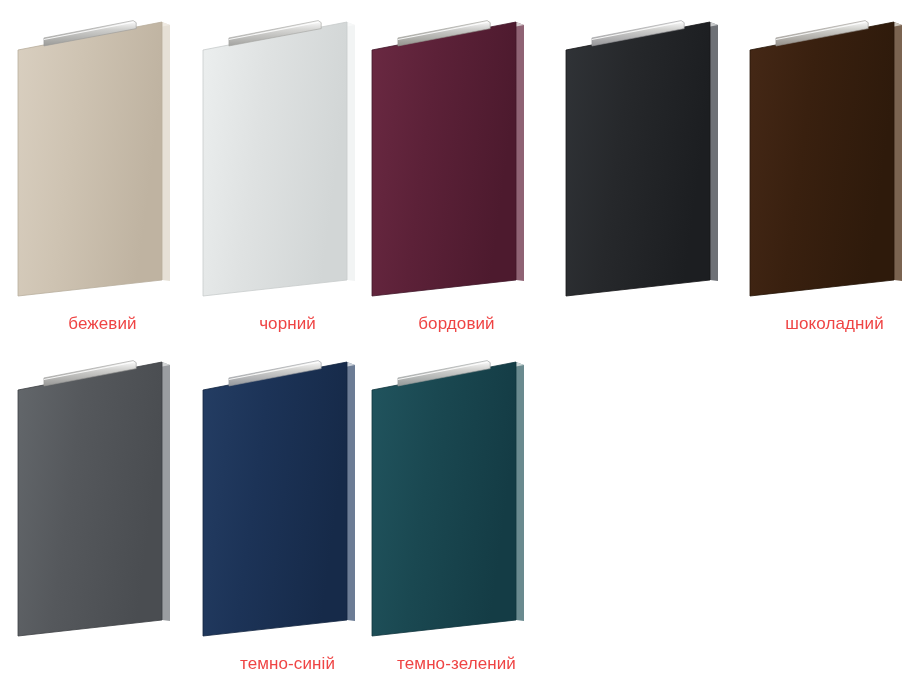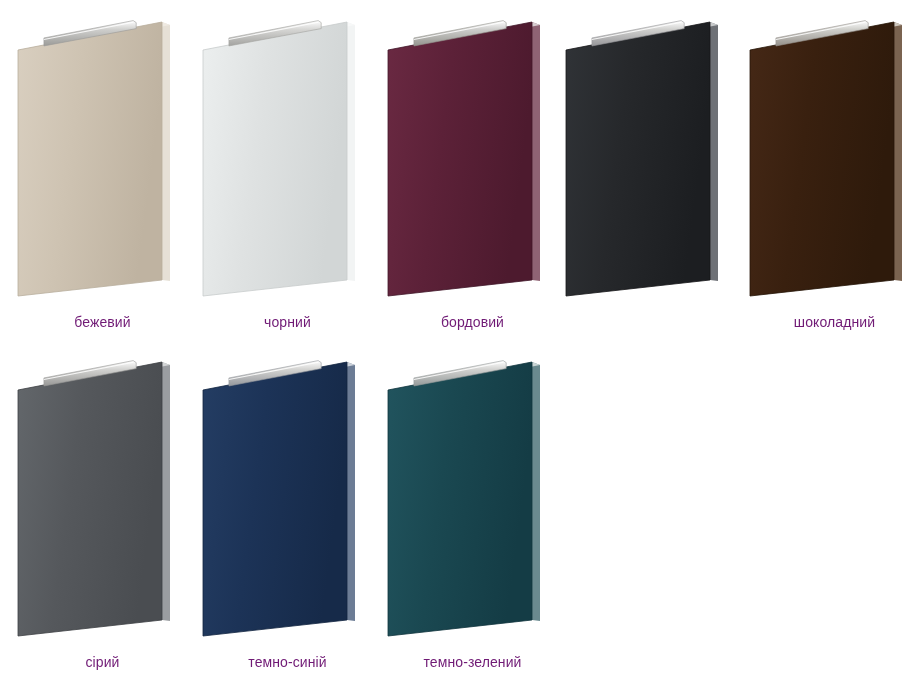--- a/index.html
+++ b/index.html
@@ -29,35 +29,35 @@
     left:0;top:0;
     width:185px;
     height:300px;
     display:block;
   }
   .swatch-label{
     position:absolute;
     left:0;
     width:185px;
     text-align:center;
-    font-size:14px;
-    color:#701a75;
+    font-size:17px;
+    color:#ef4444;
     letter-spacing:0.1px;
     white-space:nowrap;
   }
   
   .r1{ top:8px; }
   .r1 .swatch-label{ top:306px; }
   
   .r2{ top:348px; }
   .r2 .swatch-label{ top:306px; }
 
   .c0{ left:10px; }
   .c1{ left:195px; }
-  .c2{ left:380px; }
+  .c2{ left:364px; }
   .c3{ left:558px; }
   .c4{ left:742px; }
 </style>
 </head>
 <body style="background: rgb(255, 255, 255);">
 
 <div id="gallery">
     <div class="swatch r1 c0">
       <div class="panel-stage">
   <svg class="panel-svg" viewBox="0 0 185 300">
@@ -204,21 +204,20 @@
     </defs>
     <polygon points="152,14 160,17 160,273 152,272" fill="#9a9da1"></polygon>
     <polygon points="8,42 152,14 160,17 16,45" fill="#d3d5d6"></polygon>
     <polygon points="8,42 152,14 152,272 8,288" fill="url(#fg5)" stroke="#3d4044" stroke-width="0.8"></polygon>
     <g>
       <polygon points="33.92,29.96 123.2,12.599999999999998 126.2,14.599999999999998 126.2,20.599999999999998 33.92,37.96" fill="url(#hg5)" stroke="#989897" stroke-width="0.6"></polygon>
       <line x1="33.92" y1="31.560000000000002" x2="123.2" y2="14.199999999999998" stroke="#ffffff" stroke-width="1.1" opacity="0.85"></line>
     </g>
   </svg>
       </div>
-      <div class="swatch-label">сірий</div>
     </div>
     <div class="swatch r2 c1">
       <div class="panel-stage">
   <svg class="panel-svg" viewBox="0 0 185 300">
     <defs>
       <linearGradient id="fg6" x1="0" y1="0" x2="1" y2="0.25">
         <stop offset="0" stop-color="#243d63"></stop>
         <stop offset="0.45" stop-color="#1c3357"></stop>
         <stop offset="1" stop-color="#162a49"></stop>
       </linearGradient>

